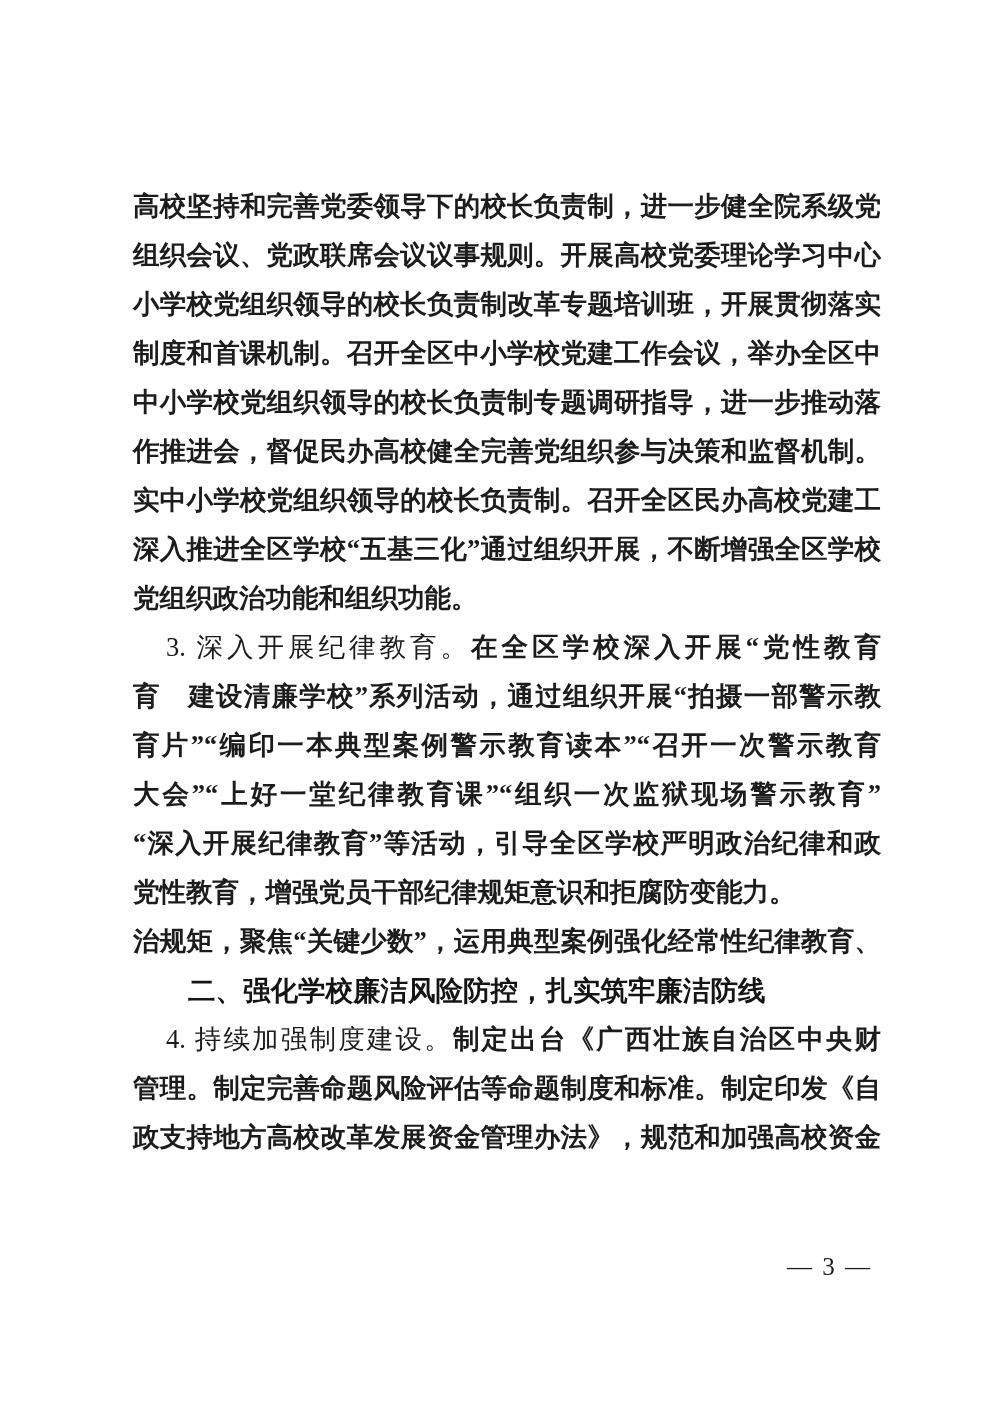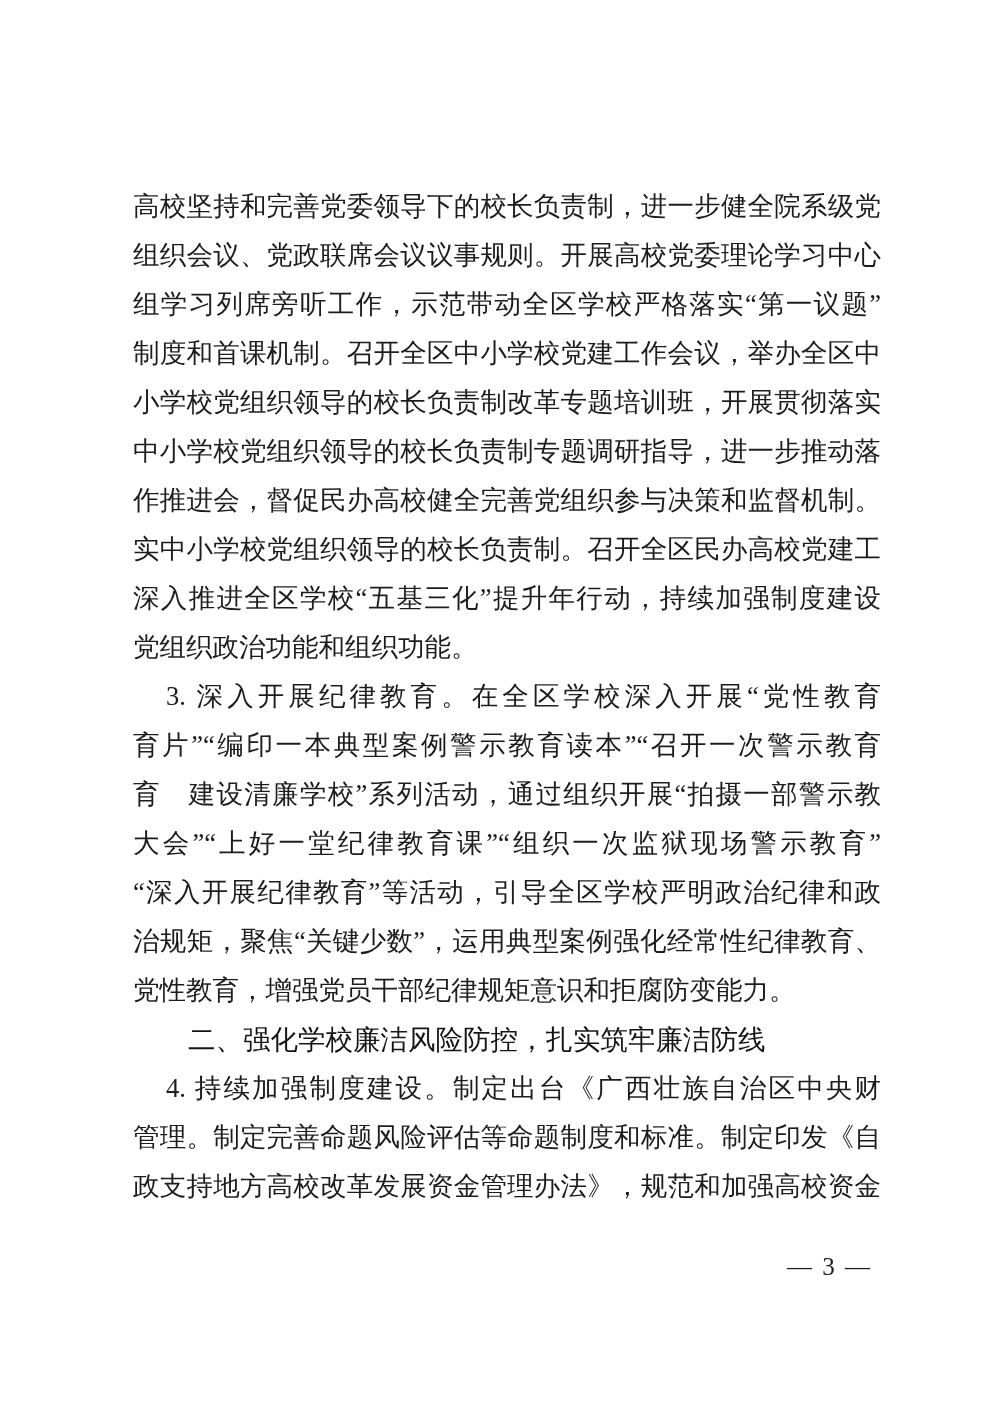--- a/index.html
+++ b/index.html
@@ -45,21 +45,21 @@
     font-family: "Liberation Sans", "DejaVu Sans", sans-serif;
     font-weight: 700;
     font-size: 27.5px;
     color: #141414;
   }
   .seg-kai {
     
     font-weight: 400;
   }
   .seg-body {
-    font-weight: 400;
+    font-weight: 700;
     margin-top: 48px;
   }
   .page-number {
     position: absolute;
     top: 1252px;
     right: 128px;
     height: 30px;
     line-height: 30px;
     font-size: 25px;
     letter-spacing: 2px;
@@ -67,34 +67,33 @@
     text-align: right;
   }
 </style>
 </head>
 <body>
 
 <div class="page">
   <div class="content">
       <div class="line justify"><span class="seg-body">高校坚持和完善党委领导下的校长负责制，进一步健全院系级党</span></div>
       <div class="line justify"><span class="seg-body">组织会议、党政联席会议议事规则。开展高校党委理论学习中心</span></div>
-      <div class="line justify"><span class="seg-body">组学习列席旁听工作，示范带动全区学校严格落实“第一议题”</span></div>
+      <div class="line justify"><span class="seg-body">小学校党组织领导的校长负责制改革专题培训班，开展贯彻落实</span></div>
       <div class="line justify"><span class="seg-body">制度和首课机制。召开全区中小学校党建工作会议，举办全区中</span></div>
-      <div class="line justify"><span class="seg-body">小学校党组织领导的校长负责制改革专题培训班，开展贯彻落实</span></div>
       <div class="line justify"><span class="seg-body">中小学校党组织领导的校长负责制专题调研指导，进一步推动落</span></div>
       <div class="line justify"><span class="seg-body">作推进会，督促民办高校健全完善党组织参与决策和监督机制。</span></div>
       <div class="line justify"><span class="seg-body">实中小学校党组织领导的校长负责制。召开全区民办高校党建工</span></div>
-      <div class="line justify"><span class="seg-body">深入推进全区学校“五基三化”提升年行动，持续加强制度建设</span></div>
+      <div class="line justify"><span class="seg-body">深入推进全区学校“五基三化”通过组织开展，不断增强全区学校</span></div>
       <div class="line end"><span class="seg-body">党组织政治功能和组织功能。</span></div>
       <div class="line justify" style="padding-left: 33px;"><span class="seg-kai">3. 深入开展纪律教育。</span><span class="seg-body">在全区学校深入开展“党性教育</span></div>
+      <div class="line justify"><span class="seg-body">育　建设清廉学校”系列活动，通过组织开展“拍摄一部警示教</span></div>
       <div class="line justify"><span class="seg-body">育片”“编印一本典型案例警示教育读本”“召开一次警示教育</span></div>
-      <div class="line justify"><span class="seg-body">育　建设清廉学校”系列活动，通过组织开展“拍摄一部警示教</span></div>
       <div class="line justify"><span class="seg-body">大会”“上好一堂纪律教育课”“组织一次监狱现场警示教育”</span></div>
       <div class="line justify"><span class="seg-body">“深入开展纪律教育”等活动，引导全区学校严明政治纪律和政</span></div>
+      <div class="line end"><span class="seg-body">党性教育，增强党员干部纪律规矩意识和拒腐防变能力。</span></div>
       <div class="line justify"><span class="seg-body">治规矩，聚焦“关键少数”，运用典型案例强化经常性纪律教育、</span></div>
-      <div class="line end"><span class="seg-body">党性教育，增强党员干部纪律规矩意识和拒腐防变能力。</span></div>
       <div class="line heading" style="padding-left: 55px;"><span class="seg-body">二、强化学校廉洁风险防控，扎实筑牢廉洁防线</span></div>
       <div class="line justify" style="padding-left: 33px;"><span class="seg-kai">4. 持续加强制度建设。</span><span class="seg-body">制定出台《广西壮族自治区中央财</span></div>
       <div class="line justify"><span class="seg-body">管理。制定完善命题风险评估等命题制度和标准。制定印发《自</span></div>
       <div class="line justify"><span class="seg-body">政支持地方高校改革发展资金管理办法》，规范和加强高校资金</span></div>
     </div>
   <div class="page-number">— 3 —</div>
 </div>
 
 </body></html>

